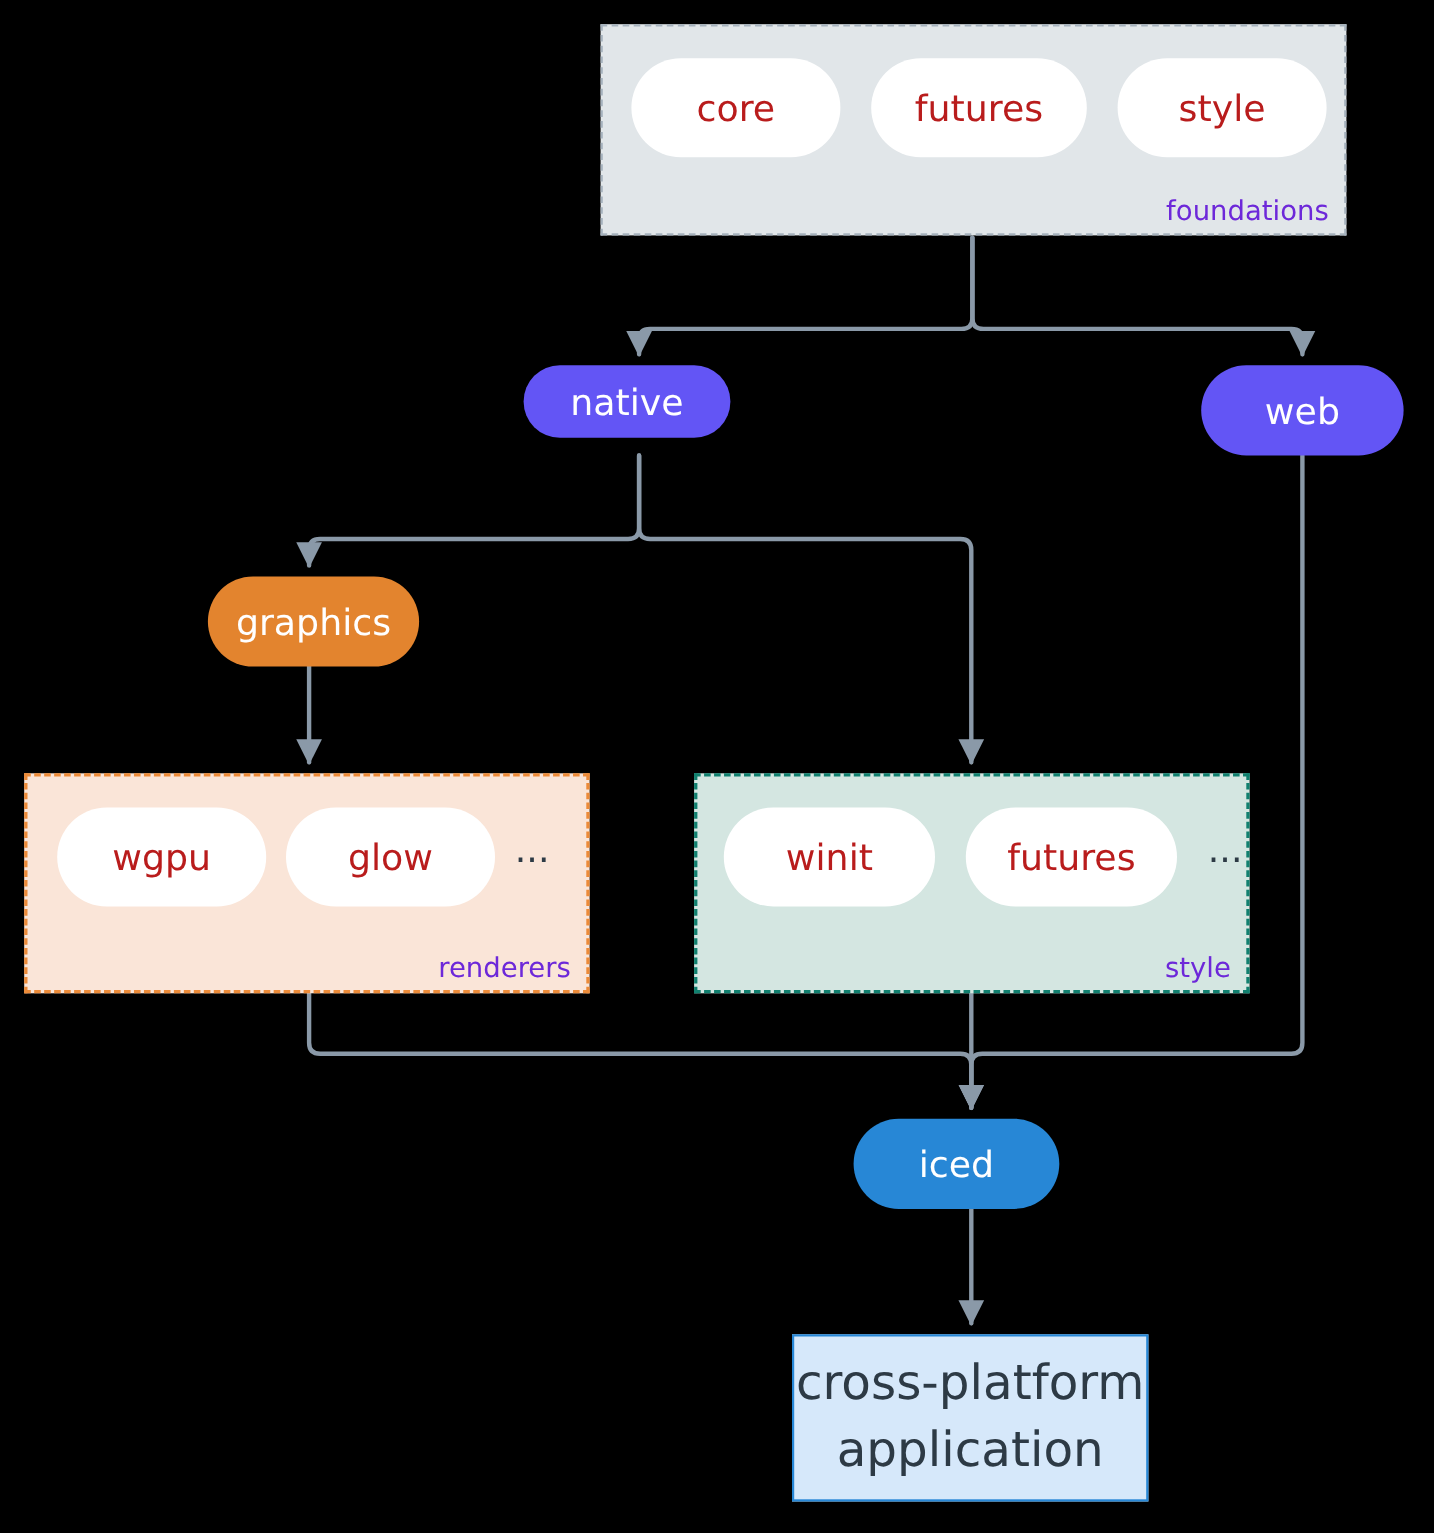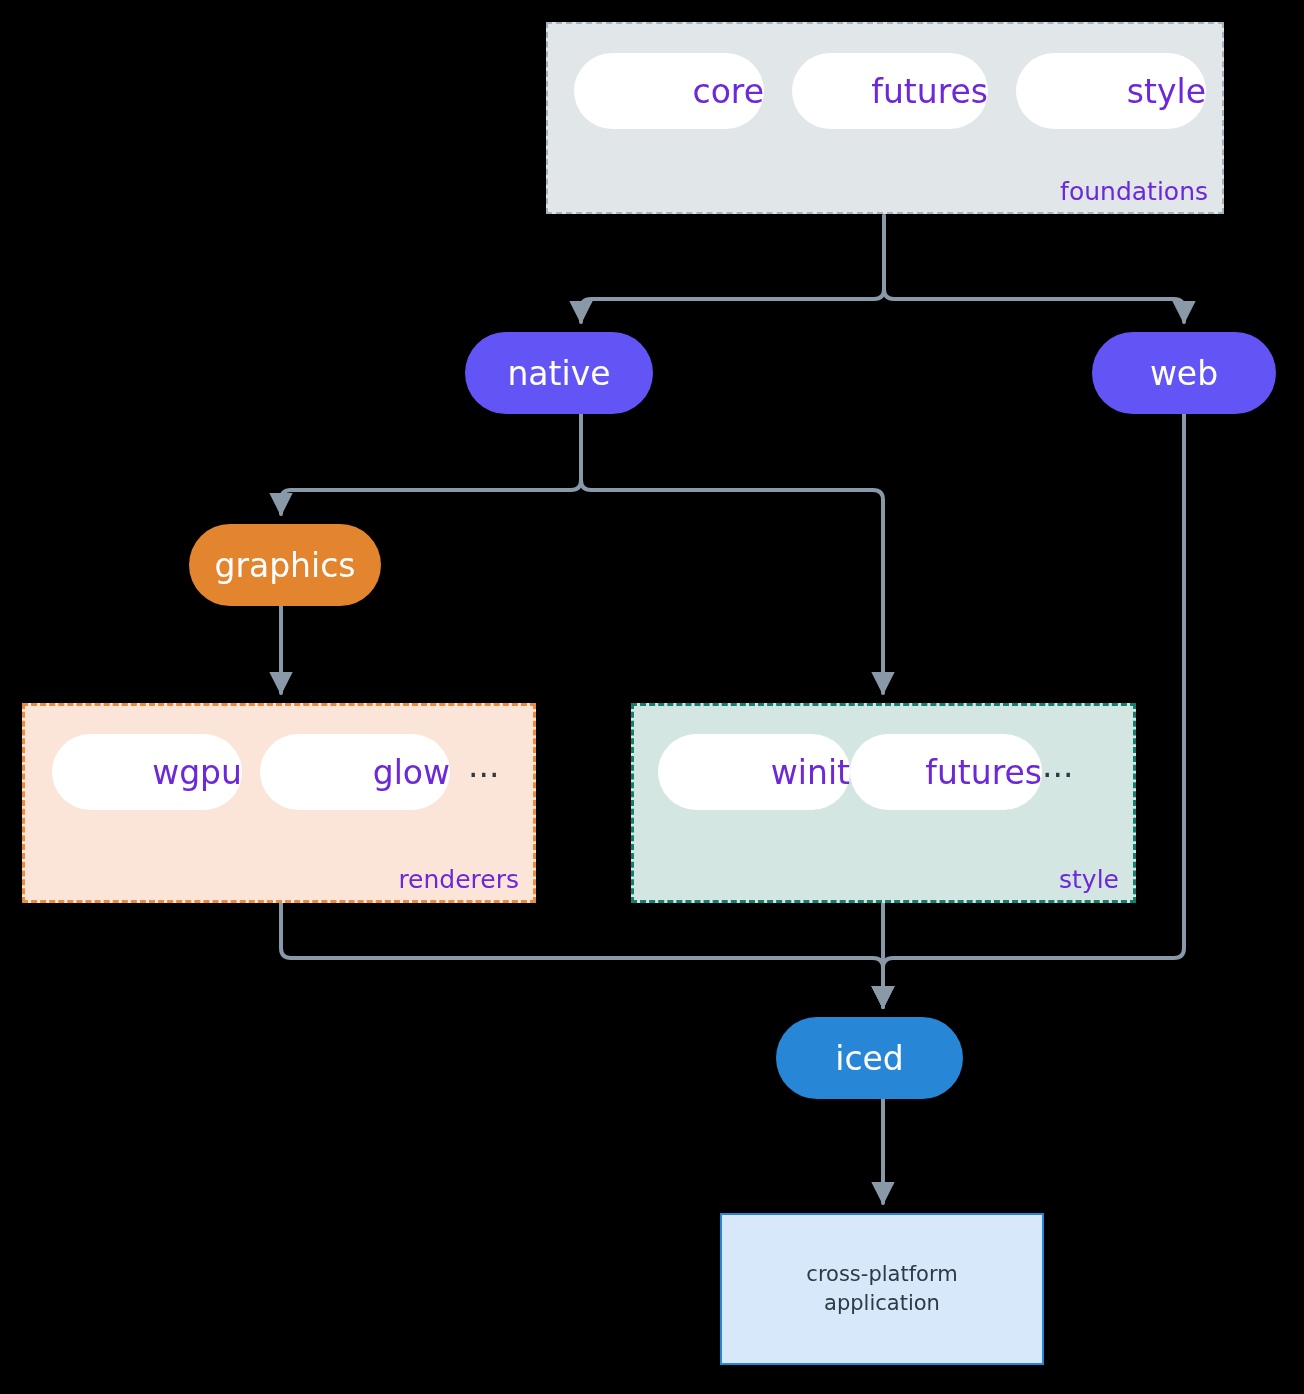--- a/index.html
+++ b/index.html
@@ -79,33 +79,34 @@
     left: 631px;
     top: 703px;
     width: 505px;
     height: 200px;
     background: #d4e6e1;
     border: 3px dashed #11806f;
   }
   #cluster-shells .cluster-row {
     left: 24px;
     top: 28px;
+    gap: 28px;
   }
 
   
   .pill {
     display: flex;
     align-items: center;
-    justify-content: flex-end;
+    justify-content: center;
     background: #ffffff;
     border-radius: 999px;
-    color: #6d28d9;
+    color: #b91c1c;
     font-size: 33px;
     box-sizing: border-box;
-    height: 76px;
+    height: 90px;
   }
   .pill.w190 { width: 190px; }
   .pill.w196 { width: 196px; }
   .pill.w192 { width: 192px; }
   .ellipsis {
     color: #2d3a45;
     font-size: 33px;
     line-height: 1;
     padding-bottom: 14px;
     user-select: none;
@@ -117,24 +118,24 @@
     display: flex;
     align-items: center;
     justify-content: center;
     border-radius: 999px;
     color: #ffffff;
     font-size: 33px;
     box-sizing: border-box;
     white-space: nowrap;
   }
   #node-native {
-    left: 465px;
+    left: 476px;
     top: 332px;
     width: 188px;
-    height: 82px;
+    height: 66px;
     background: #6355f5;
   }
   #node-web {
     left: 1092px;
     top: 332px;
     width: 184px;
     height: 82px;
     background: #6355f5;
   }
   #node-graphics {
@@ -160,21 +161,21 @@
     width: 324px;
     height: 152px;
     background: #d6e8fa;
     border: 2px solid #2787d6;
     box-sizing: border-box;
     display: flex;
     flex-direction: column;
     align-items: center;
     justify-content: center;
     color: #2d3a45;
-    font-size: 21px;
+    font-size: 44px;
     line-height: 1.38;
     text-align: center;
   }
 </style>
 </head>
 <body>
 
 <div id="canvas">
 
   <svg id="edges" viewBox="0 0 1304 1394" xmlns="http://www.w3.org/2000/svg">

